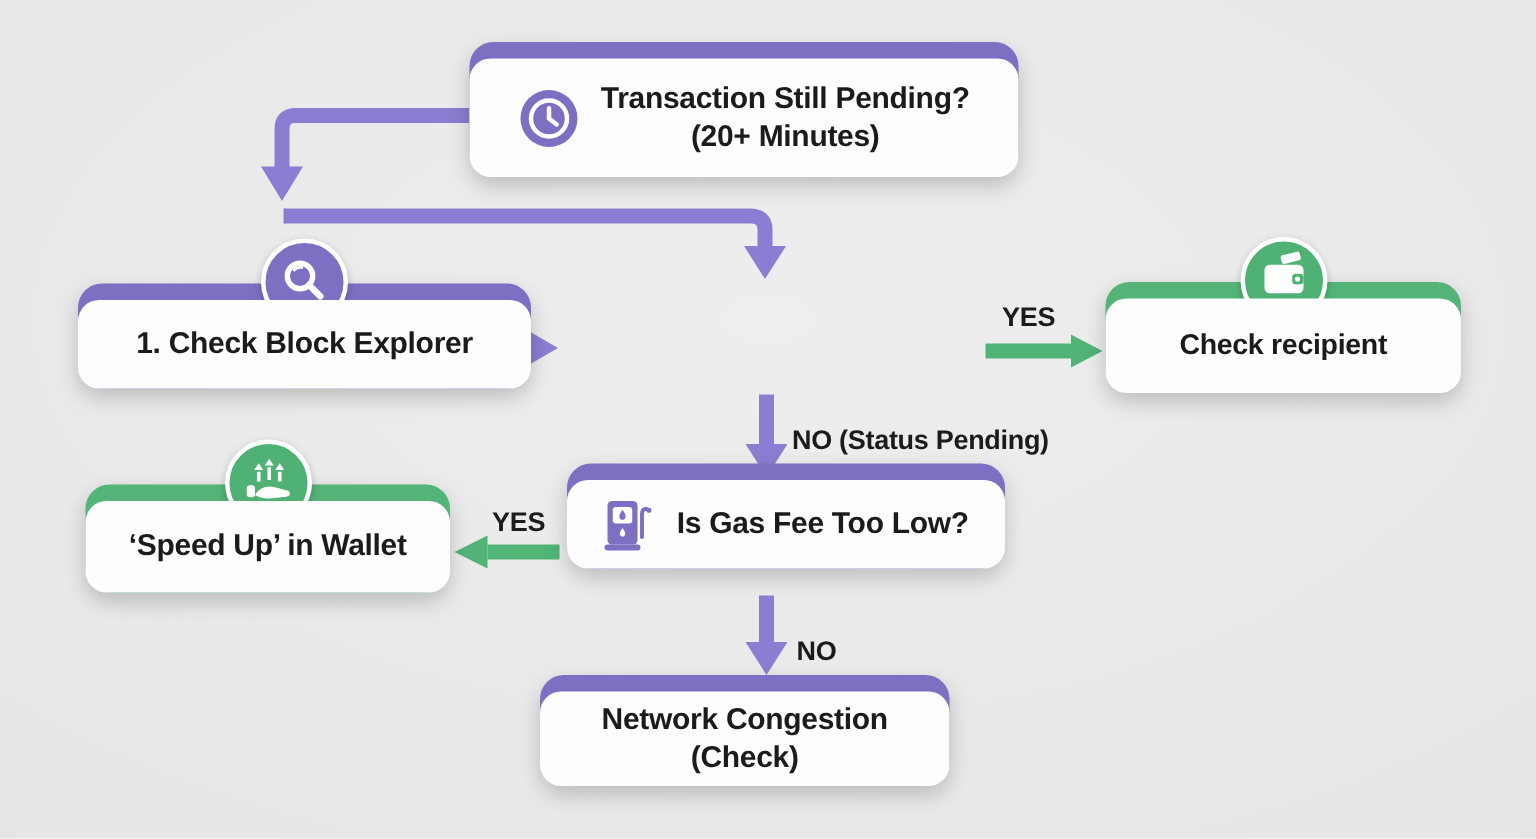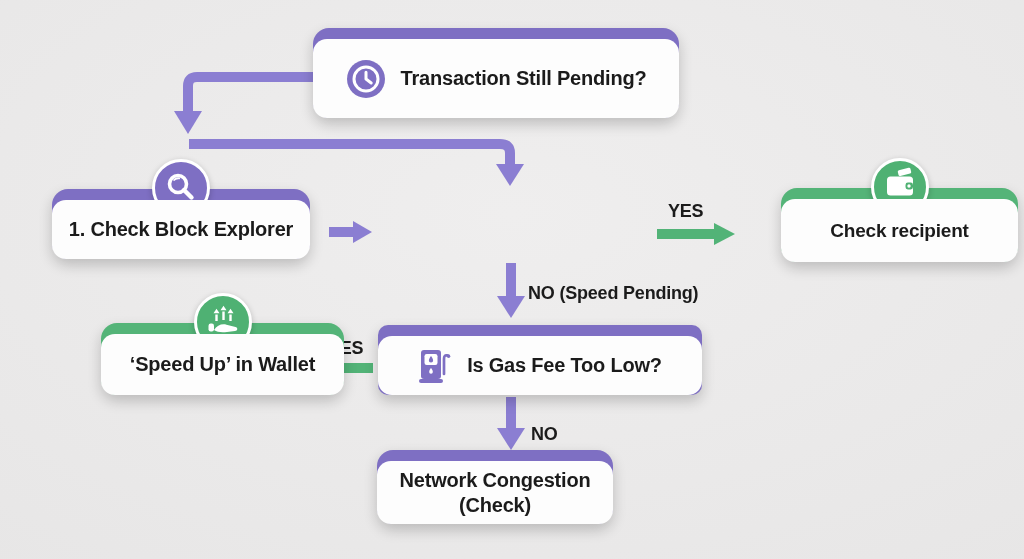--- a/index.html
+++ b/index.html
@@ -5,21 +5,21 @@
   html,body{margin:0;padding:0;}
   .stage{
     position:relative;width:1024px;height:559px;overflow:hidden;
     background:radial-gradient(130% 130% at 50% 38%, #efeeee 0%, #e8e7e7 55%, #e2e1e1 100%);
     font-family:"Liberation Sans","DejaVu Sans",sans-serif;
     color:#1b1b1b;
   }
   .edges{position:absolute;inset:0;width:1024px;height:559px;}
   .node{position:absolute;border-radius:16px;box-shadow:0 6px 14px rgba(0,0,0,.20);}
   .node.purple{background:#7e6fc3;}
-  .node.green{background:#54b478;margin-left:44px;}
+  .node.green{background:#54b478;}
   .node-body{
     position:absolute;left:0;right:0;top:11px;bottom:0;background:#fdfdfd;border-radius:14px;
     display:flex;align-items:center;justify-content:center;gap:15px;padding:0 10px;box-sizing:border-box;
   }
   .node-label{font-weight:700;font-size:20px;letter-spacing:-.2px;line-height:25px;text-align:center;}
   .node-label.small{font-size:19px;line-height:24px;}
   .badge{
     position:absolute;left:50%;transform:translateX(-50%);top:-30px;width:52px;height:52px;border-radius:50%;
     border:3px solid #ffffff;box-shadow:0 2px 6px rgba(0,0,0,.22);box-sizing:content-box;
   }
@@ -53,40 +53,41 @@
       <path d="M657 234 H714"></path>
       <path d="M373 368 H325"></path>
     </g>
     <g fill="#52b377">
       <polygon points="714,223 714,245 735,234"></polygon>
       <polygon points="325,357 325,379 303,368"></polygon>
     </g>
   </svg>
 
   <div class="edge-label" style="left:668px;top:201px;">YES</div>
-  <div class="edge-label" style="left:528px;top:283px;">NO (Speed Pending)</div>
+  <div class="edge-label" style="left:528px;top:283px;">NO (Status Pending)</div>
   <div class="edge-label" style="left:328px;top:338px;">YES</div>
   <div class="edge-label" style="left:531px;top:424px;">NO</div>
 
   <div class="node purple" style="left:313px;top:28px;width:366px;height:90px;">
     <div class="node-body">
       <span class="inline-icon">
         <svg width="40" height="40" viewBox="0 0 40 40">
           <circle cx="20" cy="20" r="19" fill="#7e6fc3"></circle>
           <circle cx="20" cy="20" r="12" fill="none" stroke="#ffffff" stroke-width="3"></circle>
           <path d="M20 13.2 V20 L25.2 24" fill="none" stroke="#ffffff" stroke-width="3" stroke-linecap="round" stroke-linejoin="round"></path>
         </svg>
       </span>
       <div class="node-label">
         <div>Transaction Still Pending?</div>
+        <div>(20+ Minutes)</div>
       </div>
     </div>
   </div>
 
-  <div class="node purple" style="left:52px;top:189px;width:258px;height:70px;">
+  <div class="node purple" style="left:52px;top:189px;width:302px;height:70px;">
     <div class="badge purple">
       <svg width="52" height="52" viewBox="0 0 52 52">
         <circle cx="23" cy="22" r="8.5" fill="none" stroke="#ffffff" stroke-width="3.6"></circle>
         <path d="M29 28 L36.5 35.5" stroke="#ffffff" stroke-width="4.4" stroke-linecap="round"></path>
         <path d="M18.5 18.5 a6.5 6.5 0 0 1 6.5 -2" stroke="#ffffff" stroke-width="1.8" fill="none"></path>
       </svg>
     </div>
     <div class="node-body">
       <div class="node-label">1. Check Block Explorer</div>
     </div>
@@ -102,21 +103,21 @@
         <circle cx="35" cy="25" r="1.7" fill="#ffffff"></circle>
       </svg>
     </div>
     <div class="node-body">
       <div class="node-label small">
         <div>Check recipient</div>
       </div>
     </div>
   </div>
 
-  <div class="node purple" style="left:378px;top:325px;width:324px;height:70px;border-radius:10px;">
+  <div class="node purple" style="left:378px;top:309px;width:292px;height:70px;">
     <div class="node-body">
       <span class="inline-icon">
         <svg width="34" height="38" viewBox="0 0 34 38">
           <rect x="3" y="3" width="20" height="29" rx="3" fill="#7e6fc3"></rect>
           <rect x="6.5" y="7" width="13" height="11" rx="2.2" fill="#ffffff"></rect>
           <path d="M13 9 c-2.8 3.4 -2.8 6.2 0 6.6 c2.8 -.4 2.8 -3.2 0 -6.6" fill="#7e6fc3"></path>
           <path d="M13 21 c-2.4 3 -2.4 5.4 0 5.8 c2.4 -.4 2.4 -2.8 0 -5.8" fill="#ffffff"></path>
           <path d="M26 27 V12 q0 -4.2 3 -3.6 l1.6 .5" fill="none" stroke="#7e6fc3" stroke-width="2.7" stroke-linecap="round"></path>
           <circle cx="30.6" cy="9.2" r="1.7" fill="#7e6fc3"></circle>
           <rect x="1" y="32" width="24" height="4" rx="2" fill="#7e6fc3"></rect>
@@ -139,21 +140,21 @@
         </g>
         <rect x="11.5" y="27.5" width="5.5" height="8" rx="2.2" fill="#ffffff"></rect>
         <path d="M17 34 c3 -5 8 -6.5 12.5 -5.3 l9 2.3 c2.7 .7 2.3 3.8 -.5 4.1 l-8 .9 c-5.5 .6 -9.8 .2 -13 -2 z" fill="#ffffff"></path>
       </svg>
     </div>
     <div class="node-body">
       <div class="node-label">‘Speed Up’ in Wallet</div>
     </div>
   </div>
 
-  <div class="node purple" style="left:377px;top:450px;width:236px;height:74px;">
+  <div class="node purple" style="left:360px;top:450px;width:273px;height:74px;">
     <div class="node-body">
       <div class="node-label">
         <div>Network Congestion</div>
         <div>(Check)</div>
       </div>
     </div>
   </div>
 
 </div>
 

